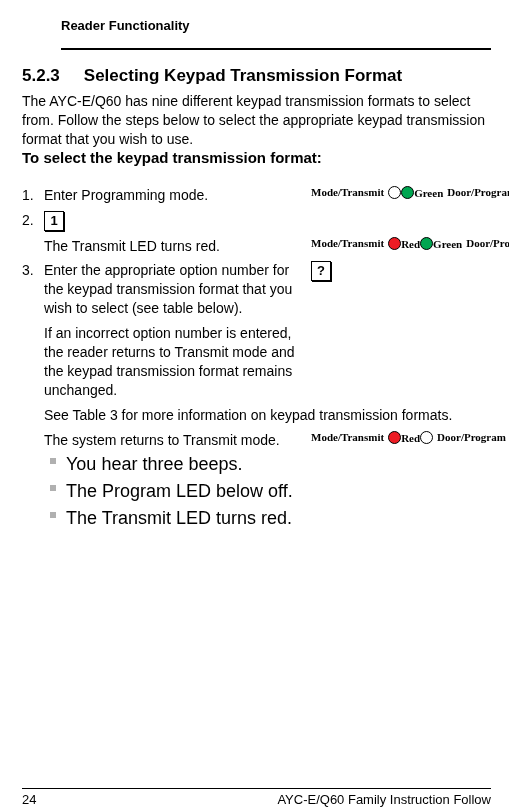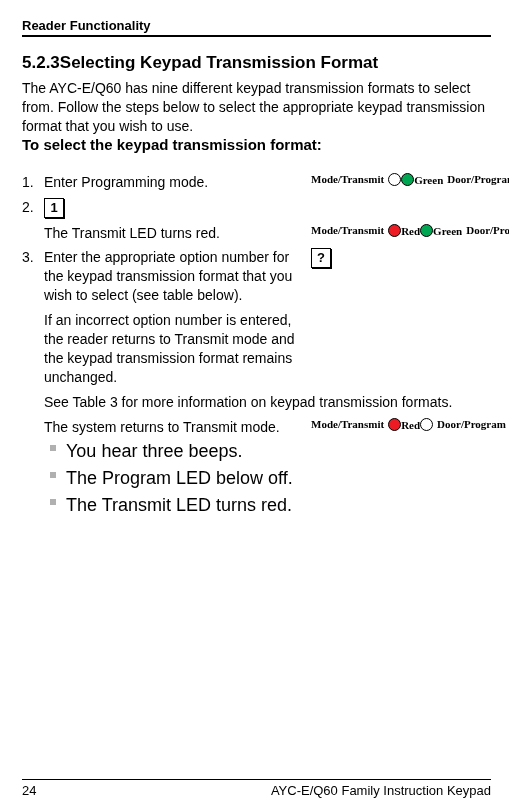--- a/index.html
+++ b/index.html
@@ -10,29 +10,30 @@
     height: 812px;
     box-sizing: border-box;
     padding: 18px 18px 0 22px;
     color: #000;
     position: relative;
   }
   .page-header {
     font-size: 13px;
     font-weight: 600;
     border-bottom: 2px solid #000;
-    padding-bottom: 2px;
+    padding-bottom: 15px;
     margin-bottom: 16px;
+    margin-left: 39px;
   }
   .section-heading {
     font-size: 17px;
     font-weight: 600;
     margin-bottom: 6px;
   }
-  .section-num { display: inline-block; }
+  .section-num { display: inline-block; margin-right: 24px; }
   .intro {
     font-size: 14px;
     line-height: 1.35;
     margin-bottom: 0;
   }
   .subheading {
     font-size: 15px;
     font-weight: 700;
     margin-bottom: 20px;
   }
@@ -134,21 +135,21 @@
   }
   .bullet-dot {
     width: 6px;
     height: 6px;
     background: #b0b0b0;
     margin: 7px 10px 0 6px;
     flex-shrink: 0;
   }
   .footer {
     position: absolute;
-    bottom: 14px;
+    bottom: 5px;
     left: 22px;
     right: 18px;
     border-top: 1px solid #000;
     padding-top: 3px;
     display: flex;
     justify-content: space-between;
     font-size: 13px;
   }
 </style>
 </head>
@@ -272,14 +273,14 @@
           <span class="led-label-right">Door/Program</span>
         </div>
       </div>
     </div>
   </div>
 
 </div>
 
 <div class="footer">
   <span>24</span>
-  <span>AYC-E/Q60 Family Instruction Keypad</span>
+  <span>AYC-E/Q60 Family Instruction Follow</span>
 </div>
 
 </body></html>

